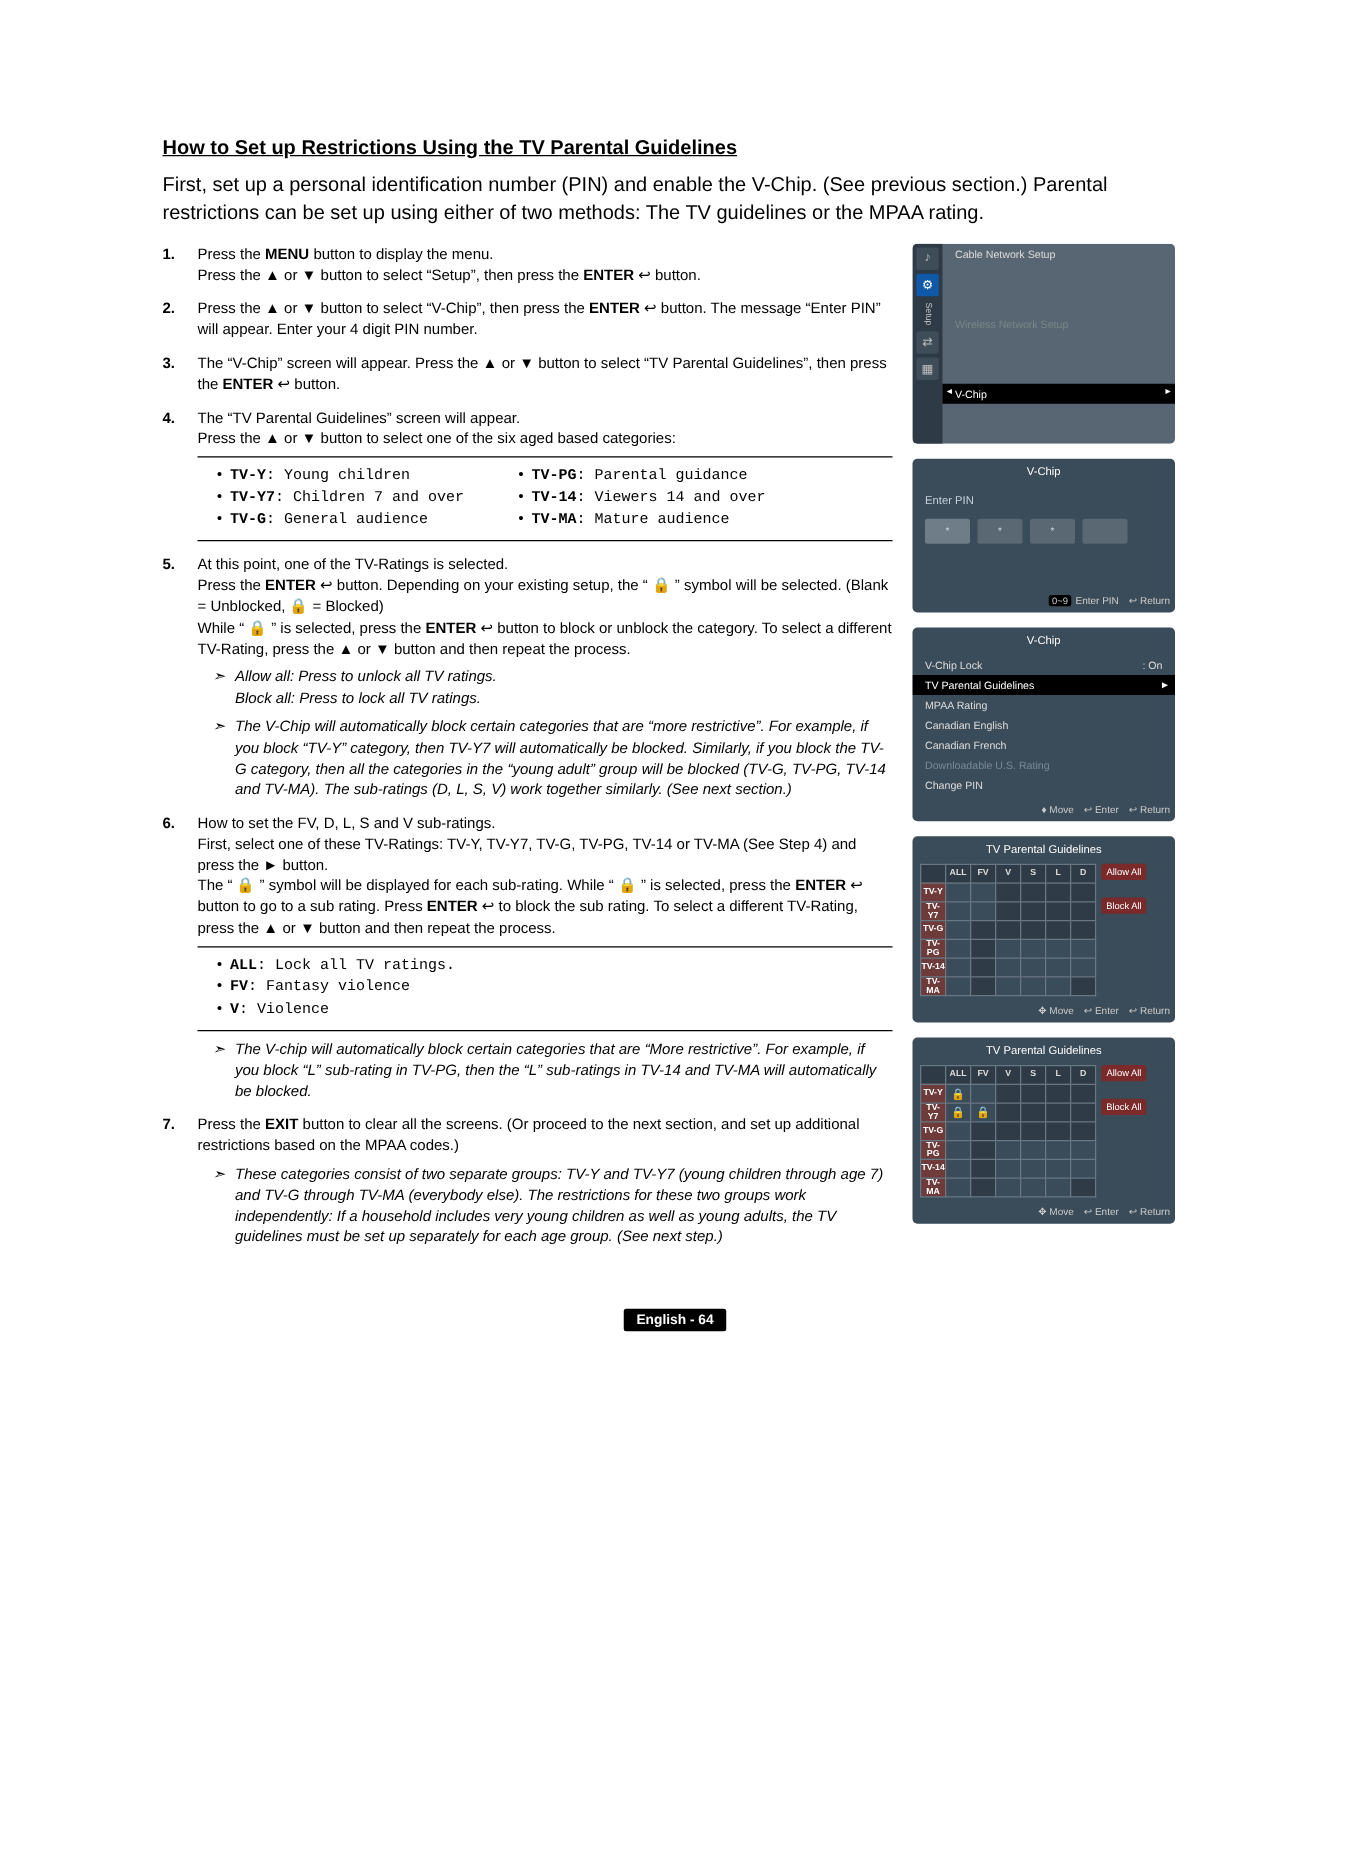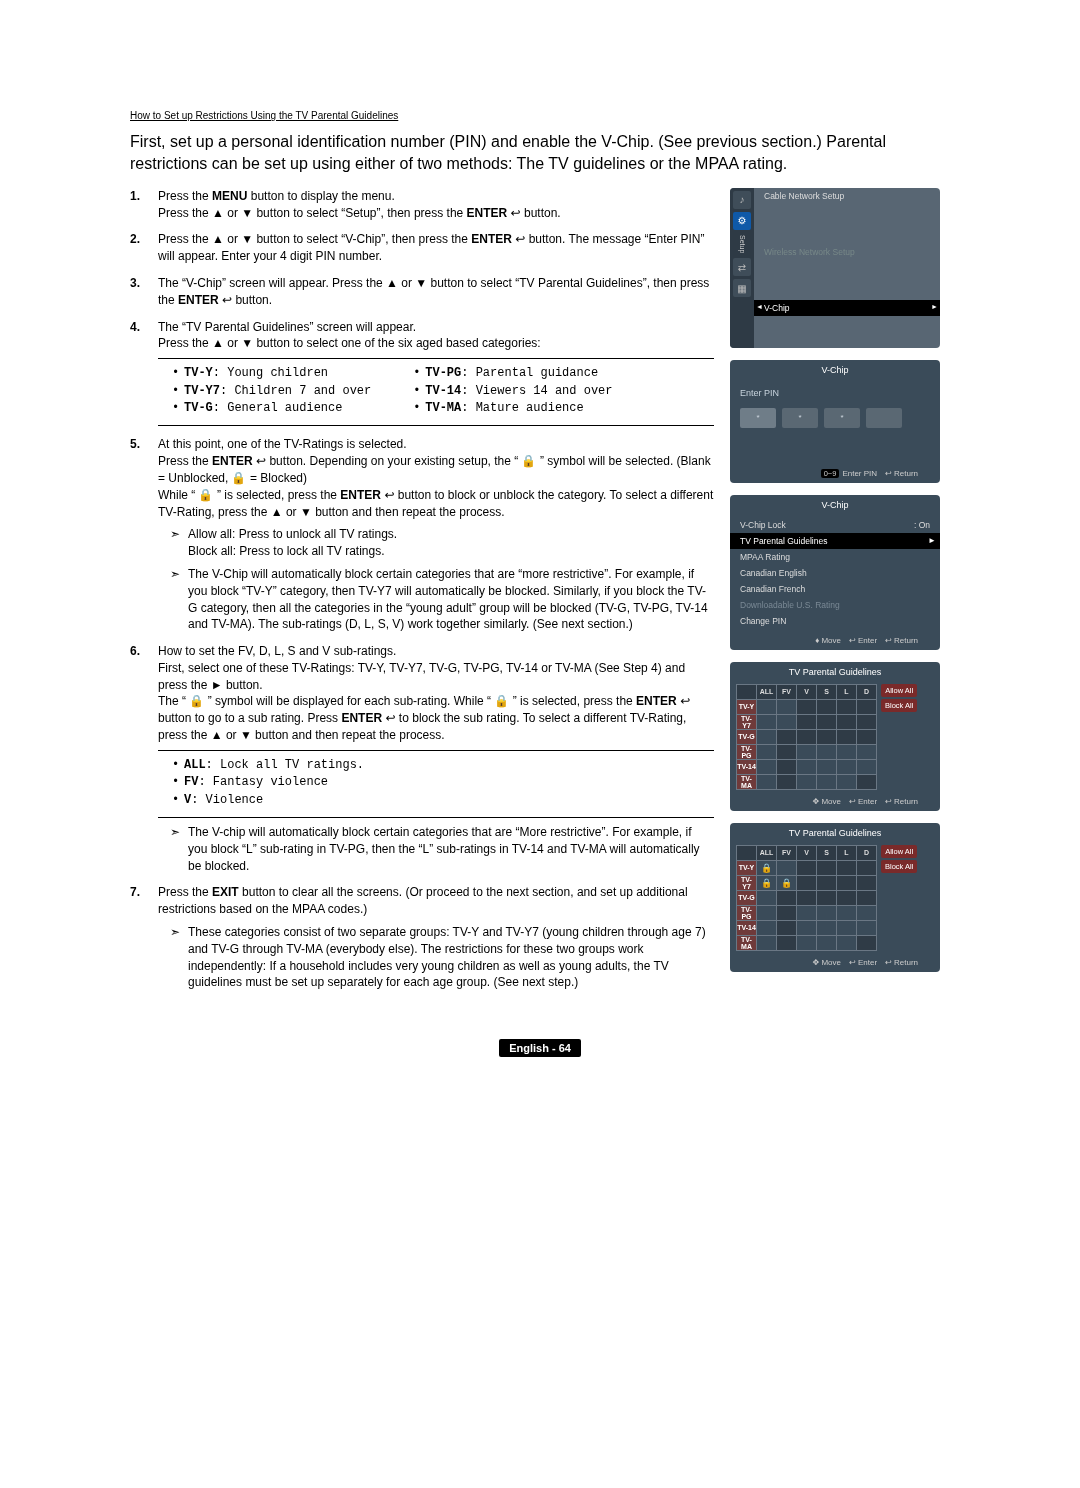--- a/index.html
+++ b/index.html
@@ -1,42 +1,42 @@
 <!DOCTYPE html>
 <html><head>
 <meta charset="utf-8">
 <style>
   * { margin: 0; padding: 0; box-sizing: border-box; }
   body { font-family: Arial, Helvetica, sans-serif; font-size: 12px; background: #fff; color: #000; width: 1080px; margin: 0 auto; padding: 110px 130px 60px 130px; }
-  .section-title { font-weight: normal; font-size: 10px; text-decoration: underline; margin-bottom: 10px; }
+  .section-title { font-weight: bold; font-size: 16px; text-decoration: underline; margin-bottom: 10px; }
   .intro { font-size: 16px; line-height: 1.4; margin-bottom: 12px; }
   .columns { display: flex; gap: 16px; }
   .left { flex: 1; }
   .right { width: 220px; }
   ol.steps { list-style: none; counter-reset: step; }
   ol.steps > li { counter-increment: step; position: relative; padding-left: 28px; margin-bottom: 10px; line-height: 1.4; }
   ol.steps > li::before { content: counter(step) "."; font-weight: bold; position: absolute; left: 0; top: 0; }
   .bold { font-weight: bold; }
   .rating-block { margin: 6px 0 8px 12px; display: flex; gap: 40px; font-family: Liberation Mono, monospace; }
   .rating-block ul, .note-list { list-style: none; }
   .rating-block li, .note-list > li { position: relative; padding-left: 14px; line-height: 1.45; }
   .rating-block li::before, .note-list > li::before { content: "•"; position: absolute; left: 2px; }
   .sub-items { margin: 6px 0 0 12px; list-style: none; }
-  .sub-items > li { position: relative; padding-left: 18px; margin-bottom: 6px; line-height: 1.4; }
+  .sub-items > li { position: relative; padding-left: 18px; margin-bottom: 6px; line-height: 1.4; font-style: italic; }
   .sub-items > li::before { content: "➣"; position: absolute; left: 0; }
   .hr { border: 0; border-top: 1px solid #000; margin: 6px 0; }
   .enter-glyph { display: inline-block; }
   .lock-glyph { display: inline-block; }
   .pagefoot { text-align: center; margin-top: 40px; }
   .pagefoot span { background: #000; color: #fff; padding: 3px 10px; border-radius: 2px; font-size: 11px; font-weight: bold; }
 
   
   .osd { width: 210px; background: #3a4b59; color: #ddd; font-size: 9px; border-radius: 4px; overflow: hidden; margin-bottom: 12px; position: relative; }
   .osd-title { text-align: center; padding: 5px 0 3px 0; font-size: 9px; color: #fff; }
-  .osd-footer { display: flex; justify-content: flex-end; gap: 8px; padding: 5px 22px; font-size: 8px; color: #ccc; }
+  .osd-footer { display: flex; justify-content: flex-end; gap: 8px; padding: 5px 4px; font-size: 8px; color: #ccc; }
   .osd-footer span { display: inline-flex; align-items: center; gap: 3px; }
   .osd-footer .key { background: #000; padding: 0 3px; border-radius: 2px; font-size: 7.5px; }
 
   
   .setup-screen { background: #586673; padding: 0; display: flex; height: 160px; }
   .side-tabs { width: 24px; background: #2e3a45; display: flex; flex-direction: column; align-items: center; padding-top: 3px; gap: 3px; }
   .side-tabs .tab { width: 18px; height: 18px; background: #3f4d59; border-radius: 2px; display: flex; align-items: center; justify-content: center; color: #bbb; font-size: 10px; }
   .side-tabs .tab.active { background: #0f59a8; color: #fff; }
   .setup-side-label { writing-mode: vertical-rl; font-size: 7px; color: #ccc; padding: 2px 0; }
   .setup-list { flex: 1; display: flex; flex-direction: column; gap: 40px; }
@@ -61,21 +61,21 @@
   .vchip-row.sel { background: #000; color: #fff; position: relative; }
   .vchip-row.sel::after { content: "►"; position: absolute; right: 4px; font-size: 8px; }
 
   
   .pg-wrap { padding: 4px 6px 2px 6px; display: flex; gap: 4px; }
   .pg-grid { border-collapse: collapse; table-layout: fixed; }
   .pg-grid th, .pg-grid td { border: 1px solid #6a7784; width: 20px; height: 15px; font-size: 7px; text-align: center; color: #ddd; }
   .pg-grid th { background: #2e3a45; font-weight: bold; }
   .pg-grid td.dim { background: #2f3b46; }
   .pg-grid .rowlbl { background: #6f3a3a; color: #fff; font-weight: bold; }
-  .pg-buttons { display: flex; flex-direction: column; gap: 2px; }
+  .pg-buttons { display: flex; flex-direction: column; gap: 14px; }
   .pg-btn { background: #7a2a2a; color: #fff; font-size: 7.5px; padding: 2px 4px; border-radius: 2px; text-align: center; }
   .lock-cell { color: #ffd36b; font-size: 9px; }
 </style>
 </head>
 <body>
 
 <div class="section-title">How to Set up Restrictions Using the TV Parental Guidelines</div>
 <p class="intro">First, set up a personal identification number (PIN) and enable the V-Chip. (See previous section.) Parental restrictions can be set up using either of two methods: The TV guidelines or the MPAA rating.</p>
 
 <div class="columns">

